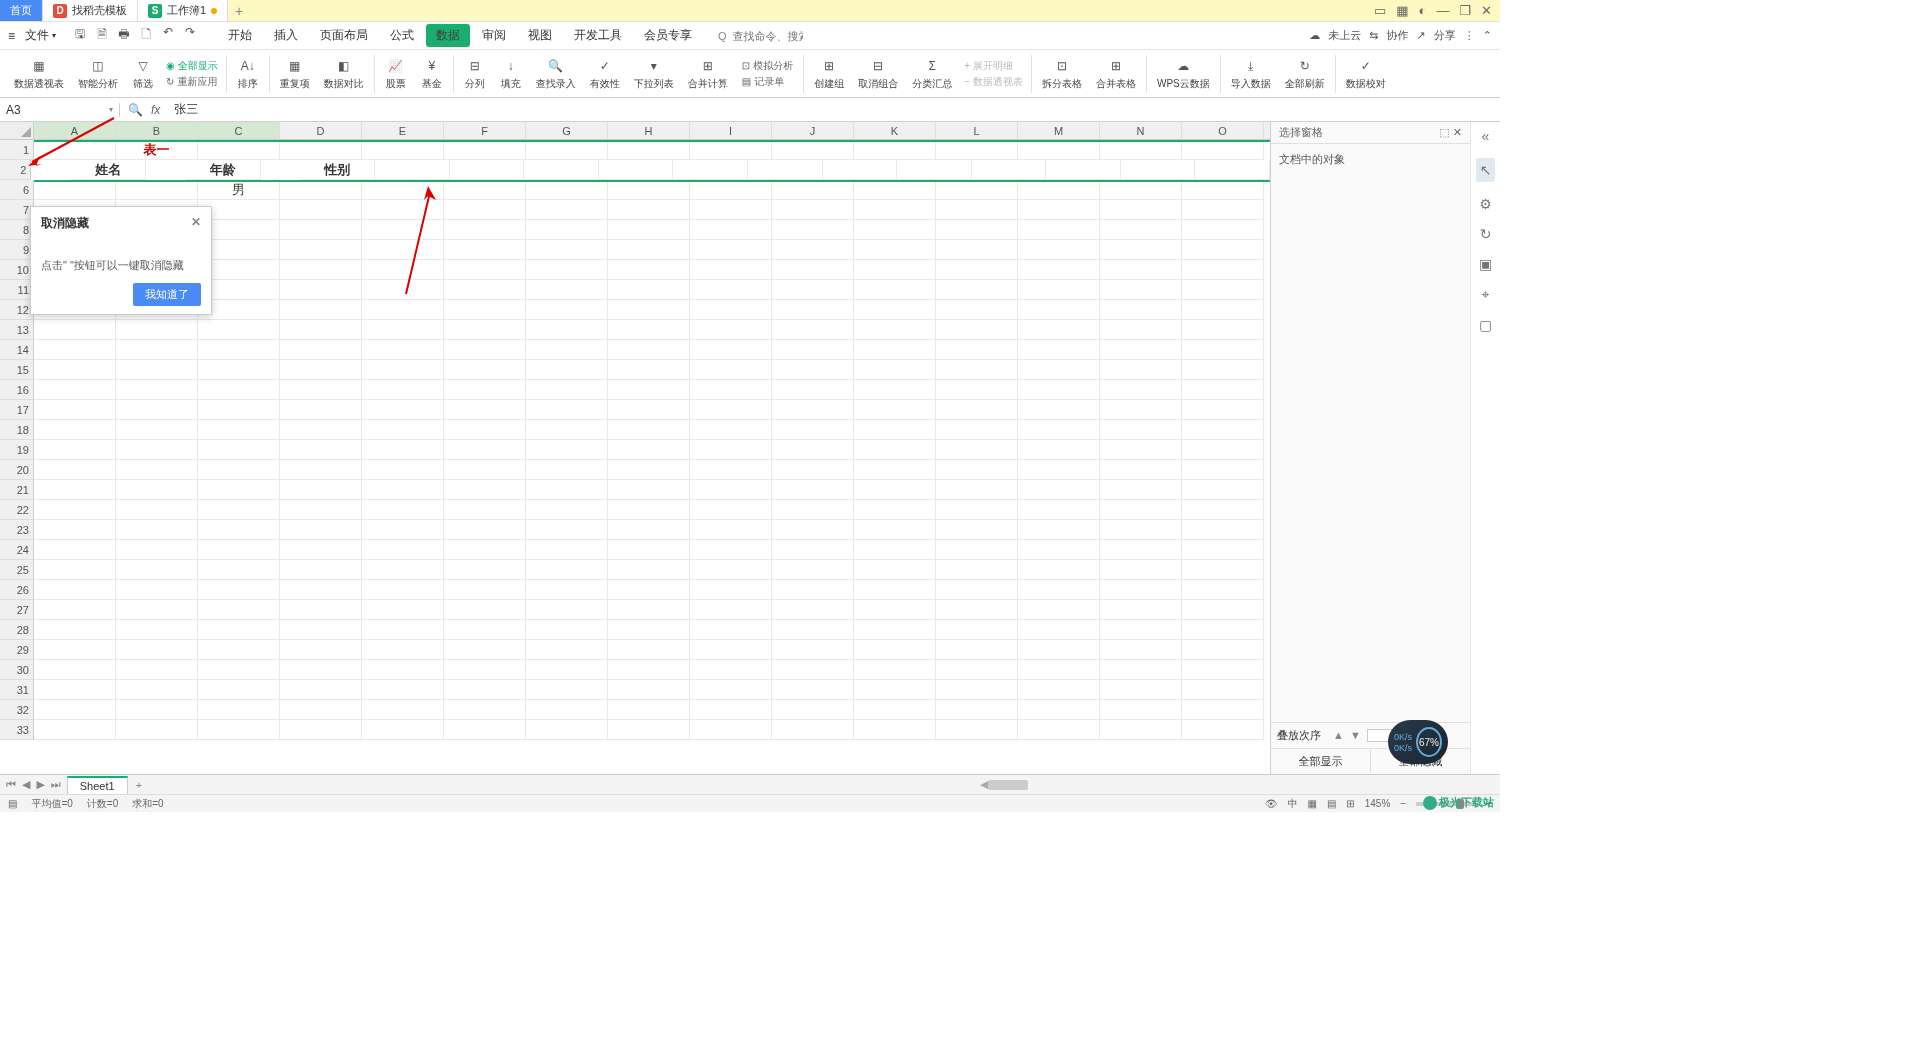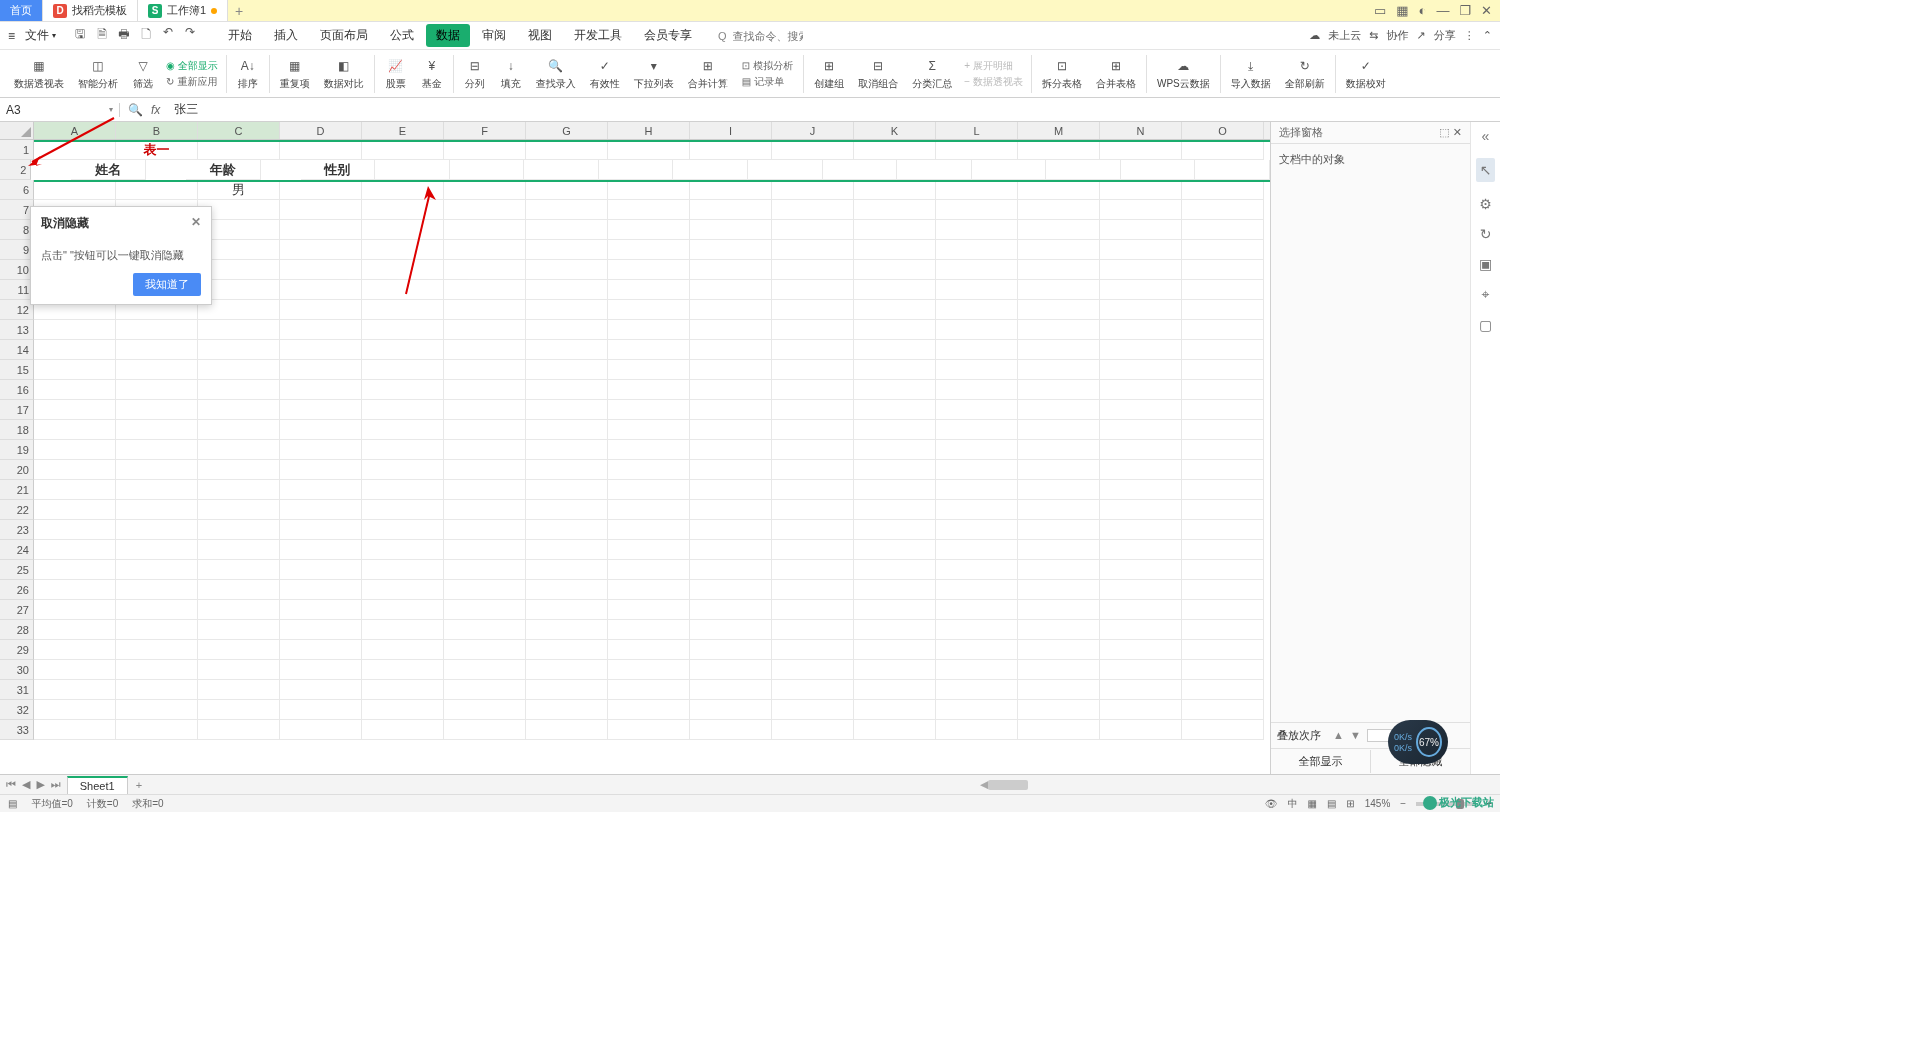--- a/index.html
+++ b/index.html
@@ -12,21 +12,21 @@
 .tab-icon { width:14px; height:14px; display:flex; align-items:center; justify-content:center; font-size:10px; font-weight:bold; border-radius:2px; }
 .tab-plus { width:22px; display:flex; align-items:center; justify-content:center; color:#888; font-size:14px; }
 .title-right { margin-left:auto; display:flex; align-items:center; gap:10px; padding-right:8px; color:#666; }
 .title-right span { font-size:13px; }
 .menubar { height:28px; display:flex; align-items:center; padding:0 8px; gap:4px; border-bottom:1px solid #e5e5e5; }
 .file-btn { display:flex; align-items:center; gap:3px; padding:2px 6px; }
 .qat { display:flex; gap:6px; padding:0 6px; color:#555; }
 .qat span { width:16px; text-align:center; }
 .menutabs { display:flex; gap:2px; margin-left:10px; }
 .menutab { padding:3px 10px; font-size:12px; color:#333; border-radius:3px; }
-.menutab-active { background:#1aad6e; color:#000000; }
+.menutab-active { background:#1aad6e; color:#404040; }
 .search-area { display:flex; align-items:center; gap:6px; margin-left:12px; color:#888; font-size:11px; }
 .search-area input { border:none; outline:none; font-size:11px; width:70px; }
 .menu-right { margin-left:auto; display:flex; align-items:center; gap:8px; color:#555; font-size:11px; }
 .ribbon { height:48px; display:flex; align-items:center; padding:2px 8px; border-bottom:1px solid #d0d0d0; gap:2px; }
 .rgroup { display:flex; flex-direction:column; align-items:center; padding:0 6px; gap:1px; }
 .rgroup-h { display:flex; align-items:center; gap:6px; padding:0 6px; }
 .ricon { width:22px; height:20px; display:flex; align-items:center; justify-content:center; color:#555; }
 .rlabel { font-size:10px; color:#444; white-space:nowrap; }
 .rsep { width:1px; height:38px; background:#e0e0e0; margin:0 2px; }
 .smallbtn { display:flex; align-items:center; gap:3px; font-size:10px; color:#666; }
@@ -61,21 +61,21 @@
 .iconbar .sel { background:#e0e8f0; padding:4px; border-radius:2px; }
 .sheettab { height:20px; display:flex; align-items:center; border-top:1px solid #ccc; background:#f4f4f4; font-size:11px; }
 .sheettab .nav { padding:0 6px; color:#888; display:flex; gap:6px; }
 .sheettab .st { padding:2px 12px; background:#fff; border:1px solid #ccc; border-bottom:none; border-top:2px solid #1aad6e; }
 .sheettab .plus { padding:0 8px; color:#888; }
 .sheettab .scroll { margin-left:auto; width:520px; height:12px; display:flex; align-items:center; }
 .sheettab .scroll .thumb { width:40px; height:10px; background:#ccc; border-radius:2px; }
 .status { height:18px; display:flex; align-items:center; background:#f4f4f4; border-top:1px solid #ddd; font-size:10px; color:#666; padding:0 8px; gap:14px; }
 .status .right { margin-left:auto; display:flex; align-items:center; gap:10px; }
 .popup { position:absolute; left:30px; top:206px; width:182px; background:#fff; border:1px solid #ccc; box-shadow:0 2px 8px rgba(0,0,0,.2); padding:8px 10px; z-index:50; }
-.popup .pt { font-size:12px; font-weight:bold; margin-bottom:16px; display:flex; justify-content:space-between; }
+.popup .pt { font-size:12px; font-weight:bold; margin-bottom:26px; display:flex; justify-content:space-between; }
 .popup .px { color:#888; cursor:pointer; }
 .popup .pb { font-size:11px; color:#555; margin-bottom:10px; }
 .popup .pbtn { background:#4a8bf5; color:#fff; border:none; padding:4px 12px; font-size:11px; float:right; border-radius:2px; }
 .arrow-red1 { position:absolute; left:26px; top:116px; width:90px; height:50px; z-index:40; pointer-events:none; }
 .arrow-red2 { position:absolute; left:398px; top:186px; width:40px; height:114px; z-index:40; pointer-events:none; }
 .floatbadge { position:absolute; right:52px; bottom:48px; width:60px; height:44px; background:linear-gradient(135deg,#2a3a4a,#1a2530); border-radius:22px; display:flex; align-items:center; color:#6ad; font-size:9px; padding:0 6px; gap:4px; z-index:60; }
 .floatbadge .pct { width:30px; height:30px; border:2px solid #6ad; border-radius:50%; display:flex; align-items:center; justify-content:center; font-size:10px; color:#eee; }
 .logo-bottom { position:absolute; right:6px; bottom:2px; font-size:11px; color:#3a8; font-weight:bold; z-index:60; display:flex; align-items:center; gap:2px; }
 svg { display:block; }
 </style>

